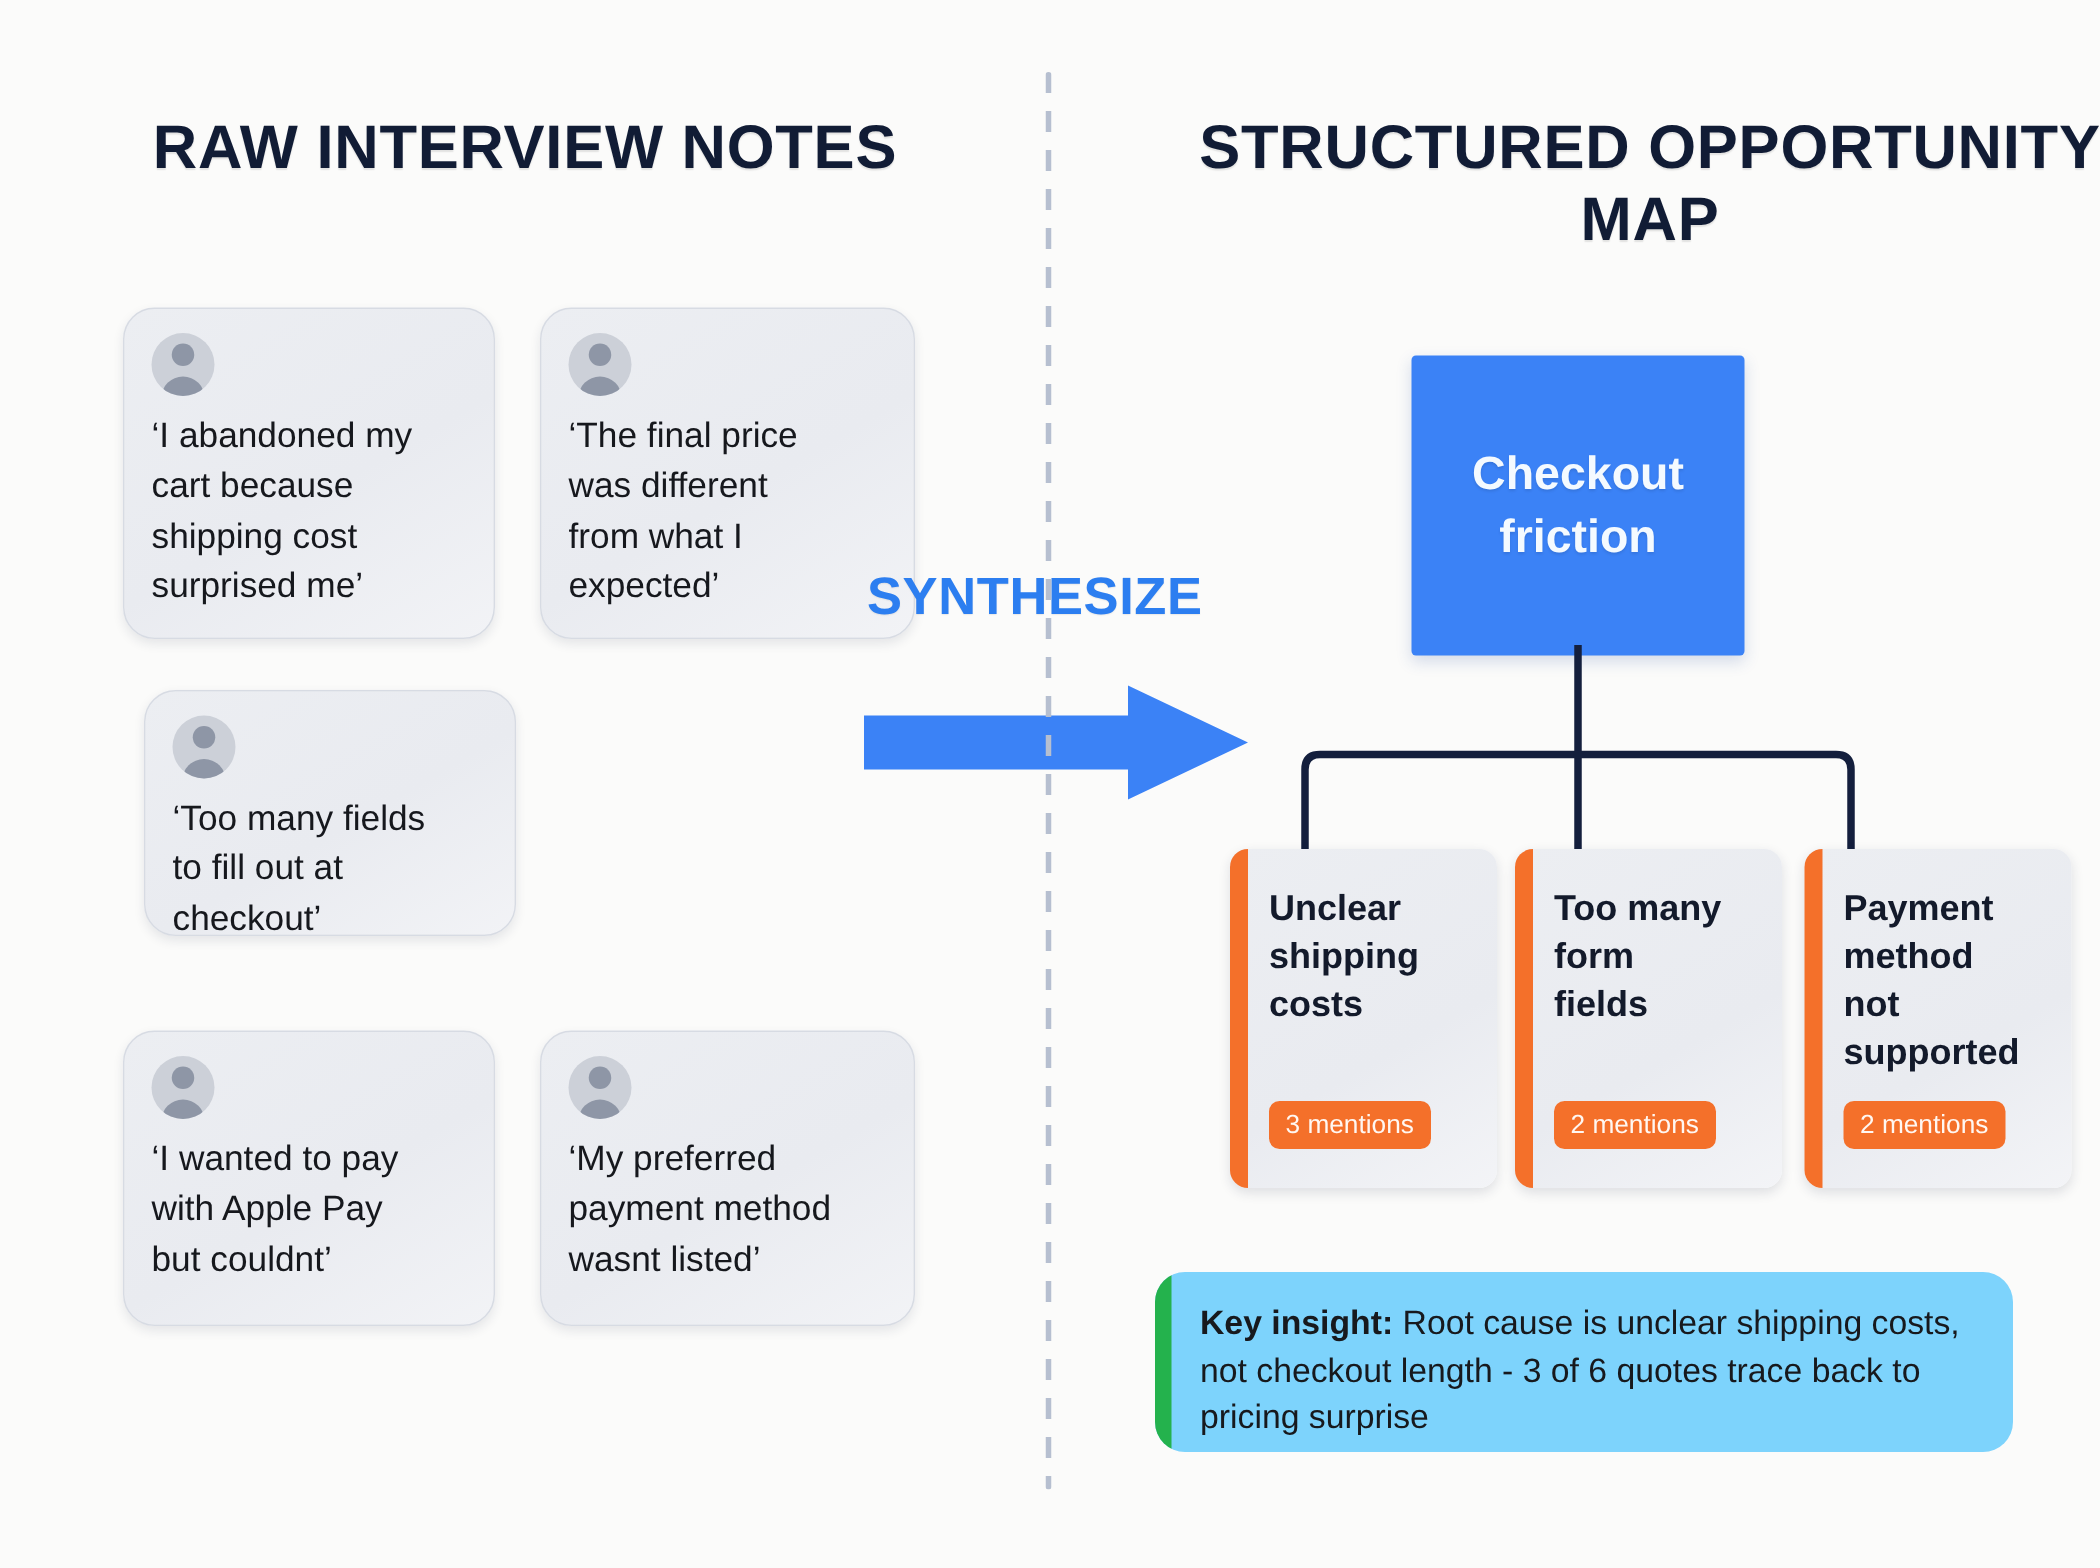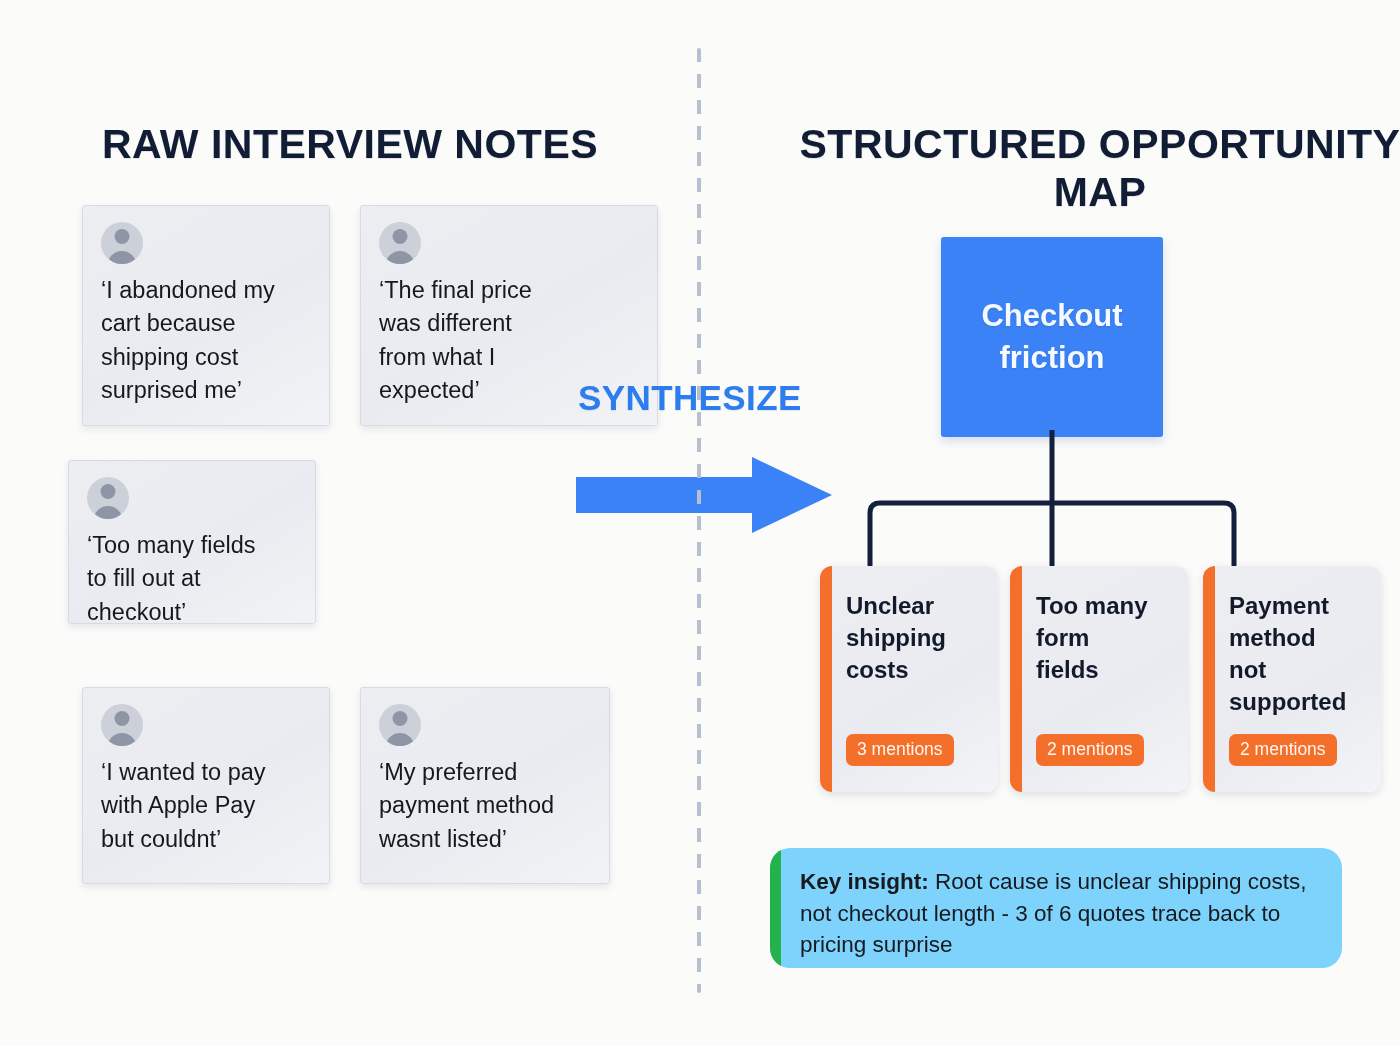--- a/index.html
+++ b/index.html
@@ -35,41 +35,40 @@
 
   
   .panel-title {
     position: absolute;
     text-align: center;
     font-weight: bold;
     color: #111c35;
     letter-spacing: 0.5px;
     line-height: 1.18;
     text-shadow: 0 1px 1px rgba(0,0,0,0.10);
-    margin-top: 46px;
   }
   #raw-title {
     left: 60px;
     top: 74px;
     width: 580px;
     font-size: 41px;
   }
   #map-title {
     left: 790px;
     top: 74px;
     width: 620px;
     font-size: 41px;
   }
 
   
   .quote-card {
     position: absolute;
     background: linear-gradient(150deg, #eceef2 0%, #e9ebf0 55%, #f2f3f6 100%);
     border: 1px solid #d7dbe3;
-    border-radius: 3px;
+    border-radius: 21px;
     box-shadow: 0 3px 7px rgba(30,40,70,0.10);
     box-sizing: border-box;
     padding: 16px 18px 14px 18px;
   }
   .avatar {
     width: 42px;
     height: 42px;
     border-radius: 50%;
     background: #ccd0d8;
     position: relative;
@@ -244,32 +243,32 @@
     <div class="avatar">
       <div class="head"></div>
         <div class="body"></div>
     </div>
     <div class="quote-text">‘I abandoned my
 cart because
 shipping cost
 surprised me’</div>
   </div>
 
-  <div class="quote-card" style="left:360px; top:205px; width:298px; height:221px;">
+  <div class="quote-card" style="left:360px; top:205px; width:250px; height:221px;">
     <div class="avatar">
       <div class="head"></div>
         <div class="body"></div>
     </div>
     <div class="quote-text">‘The final price
 was different
 from what I
 expected’</div>
   </div>
 
-  <div class="quote-card" style="left:68px; top:460px; width:248px; height:164px;">
+  <div class="quote-card" style="left:96px; top:460px; width:248px; height:164px;">
     <div class="avatar">
       <div class="head"></div>
         <div class="body"></div>
     </div>
     <div class="quote-text">‘Too many fields
 to fill out at
 checkout’</div>
   </div>
 
 

